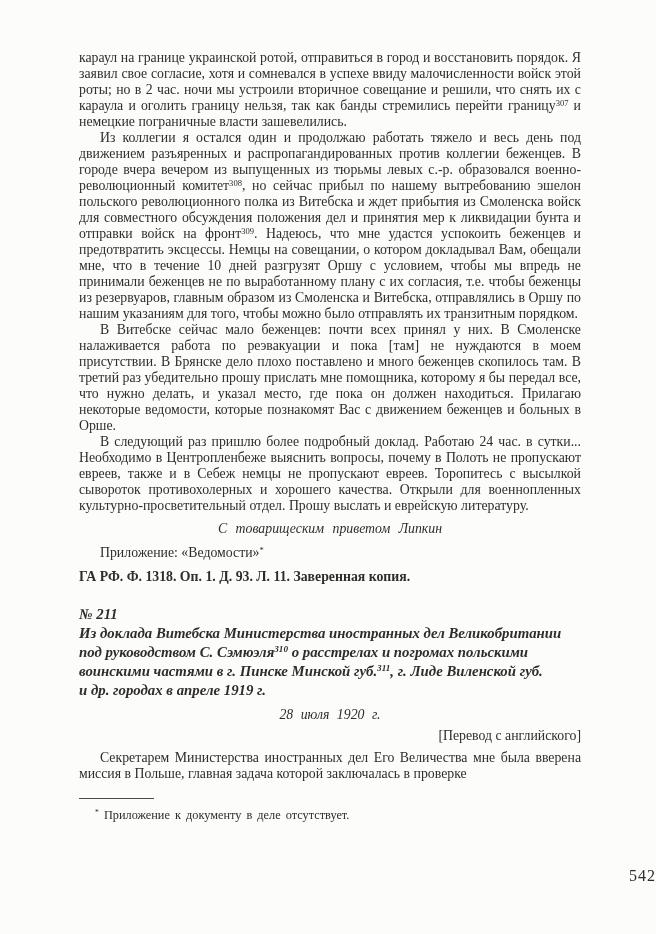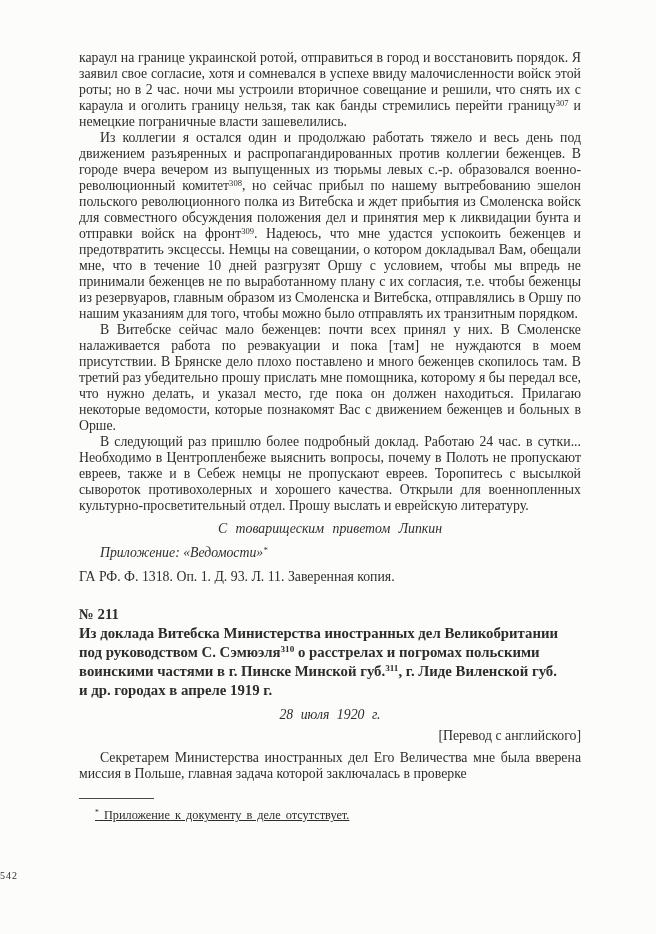--- a/index.html
+++ b/index.html
@@ -38,32 +38,33 @@
   .signature {
     margin-top: 7px;
     text-align: center;
     font-style: italic;
     word-spacing: 5px;
   }
 
   .attachment {
     margin-top: 8px;
     text-indent: 21px;
-    font-style: italic;
   }
 
   .archive {
     margin-top: 8px;
+    font-weight: bold;
   }
 
   .doc-heading {
     margin-top: 20px;
     font-weight: bold;
     font-size: 14.8px;
     line-height: 19px;
+    font-style: italic;
   }
   .doc-number { }
   .title-line { }
 
   .doc-date {
     margin-top: 7px;
     text-align: center;
     font-style: italic;
     word-spacing: 4px;
   }
@@ -71,42 +72,41 @@
   .doc-translation {
     margin-top: 5px;
     text-align: right;
     font-family: Liberation Serif, serif;
   }
 
   .doc-body { margin-top: 6px; }
 
   .footnote-area {
     margin-top: 16px;
-    text-decoration: underline;
   }
   .footnote-rule {
     width: 75px;
     height: 0;
     border-top: 1px solid #4a4846;
     margin-bottom: 9px;
   }
   .footnote {
     font-size: 12.3px;
     line-height: 15px;
     text-indent: 16px;
     word-spacing: 2px;
   }
 
   .page-number {
     position: absolute;
     top: 864px;
     left: 0;
     width: 100%;
-    text-align: left;
-    font-size: 10px;
+    text-align: right;
+    font-size: 16px;
     letter-spacing: 1px;
   }
 </style>
 </head>
 <body>
 
 <div class="page">
 
   <div class="letter">
     <div class="letter-body">

